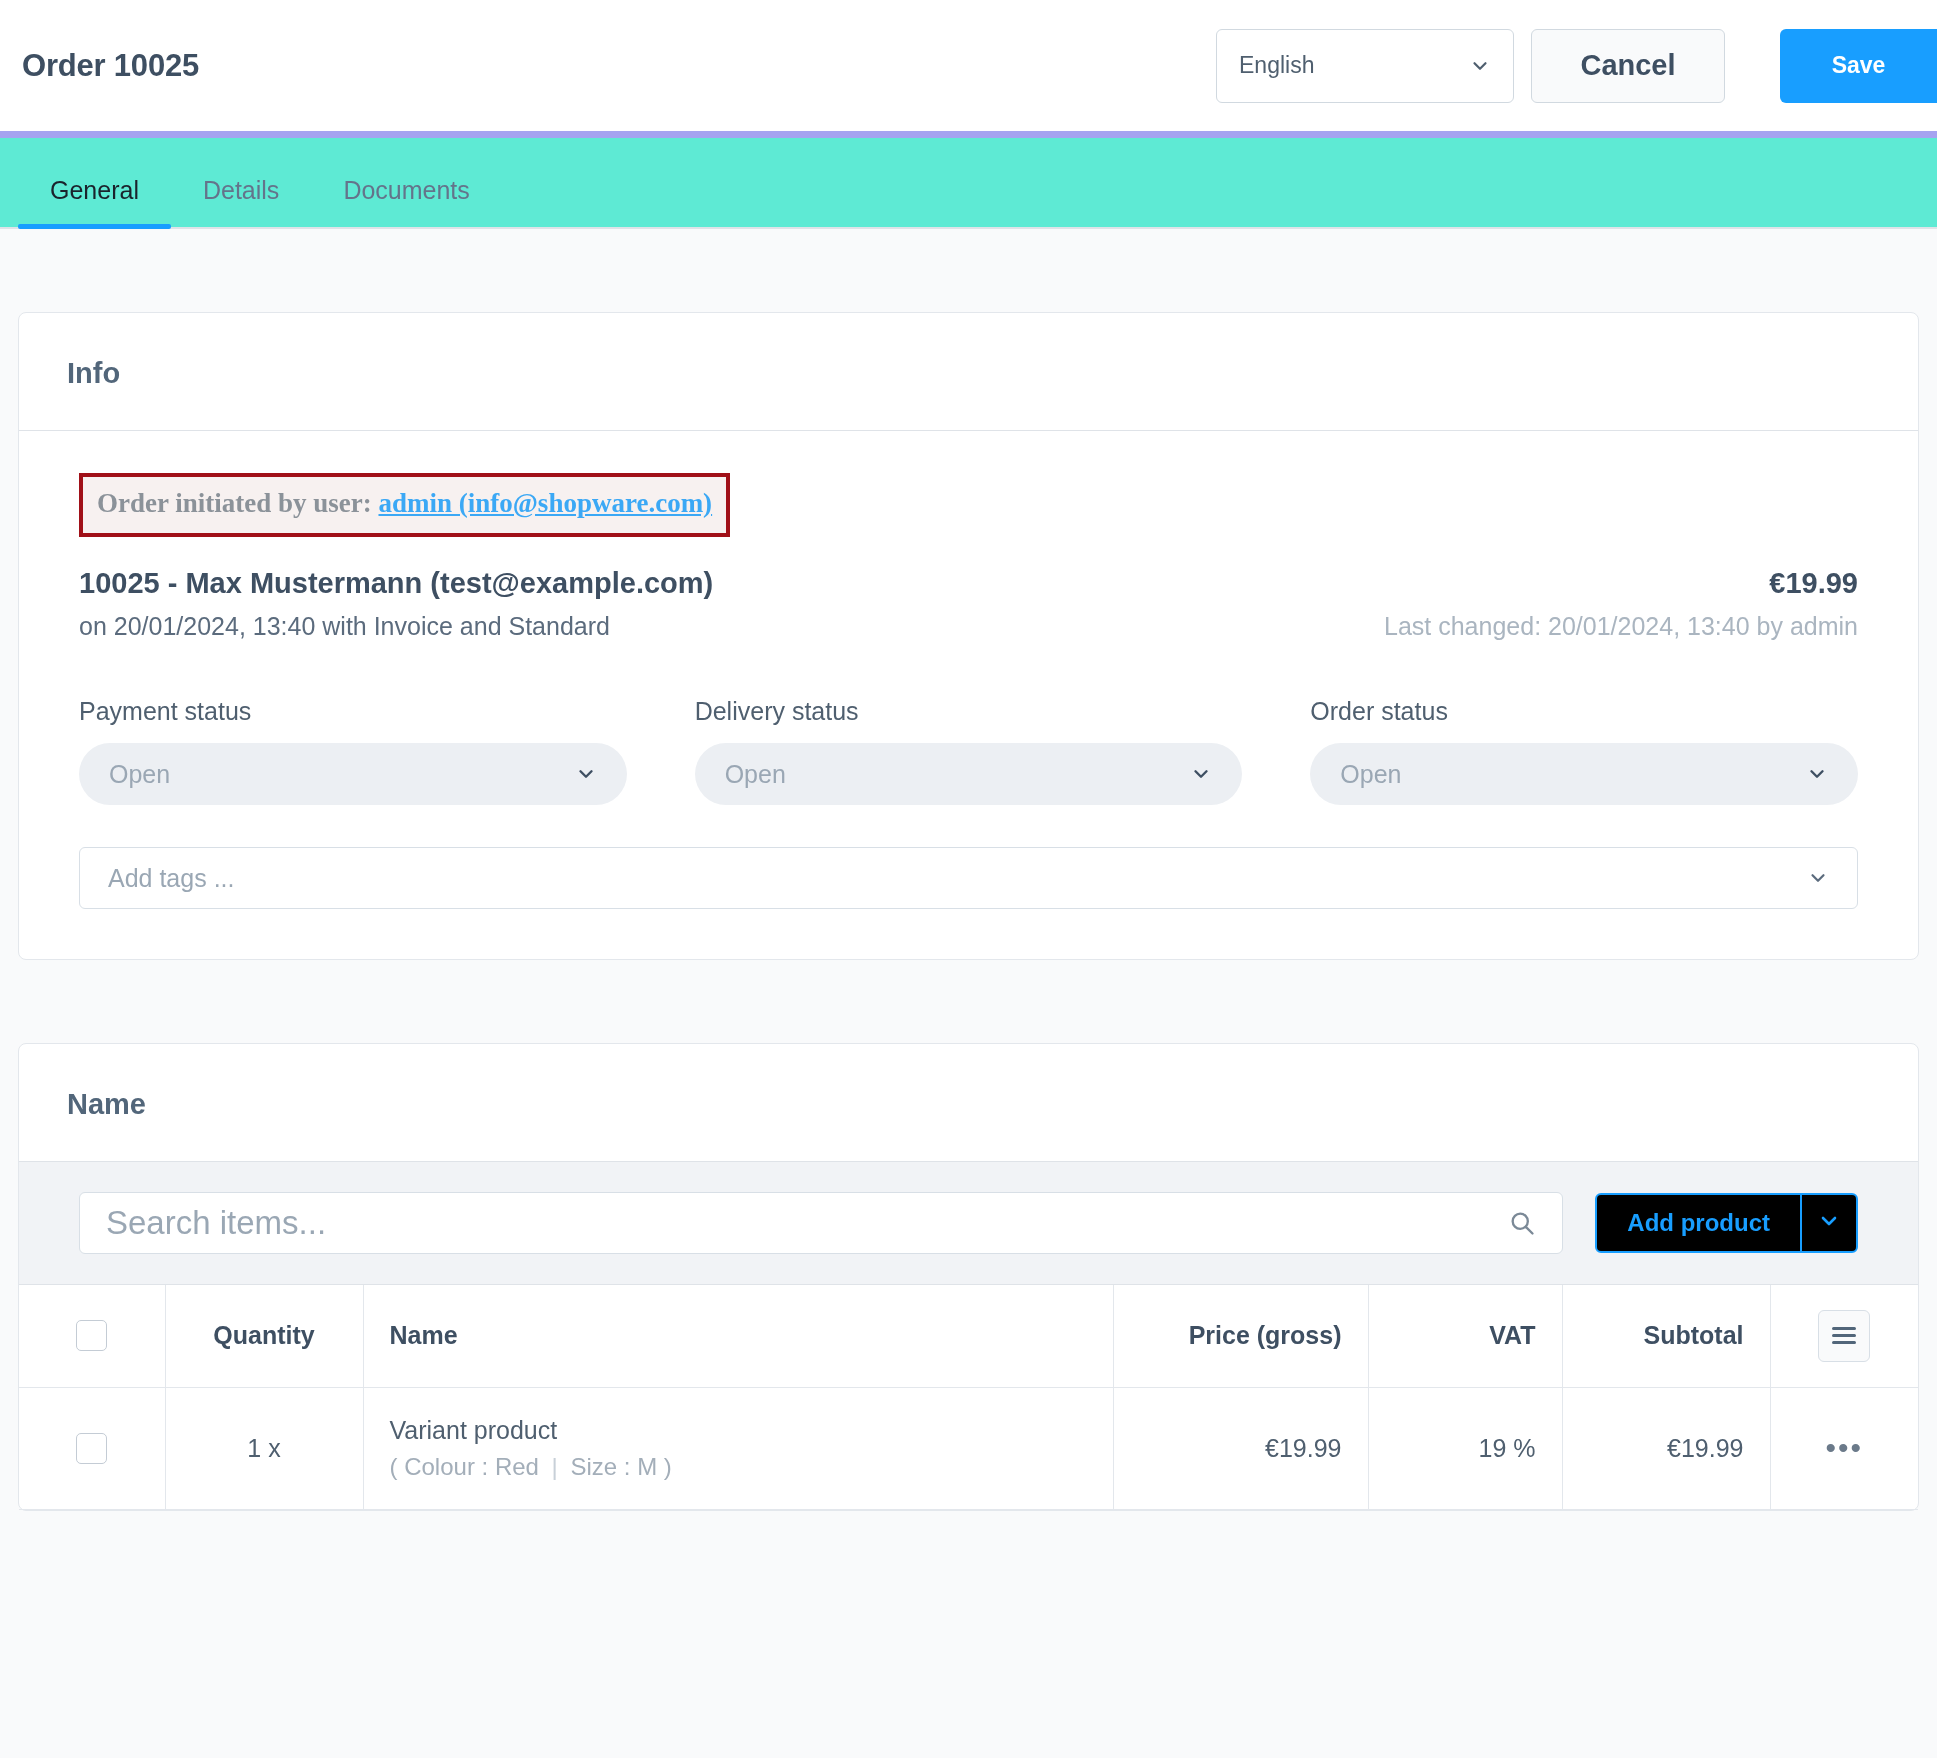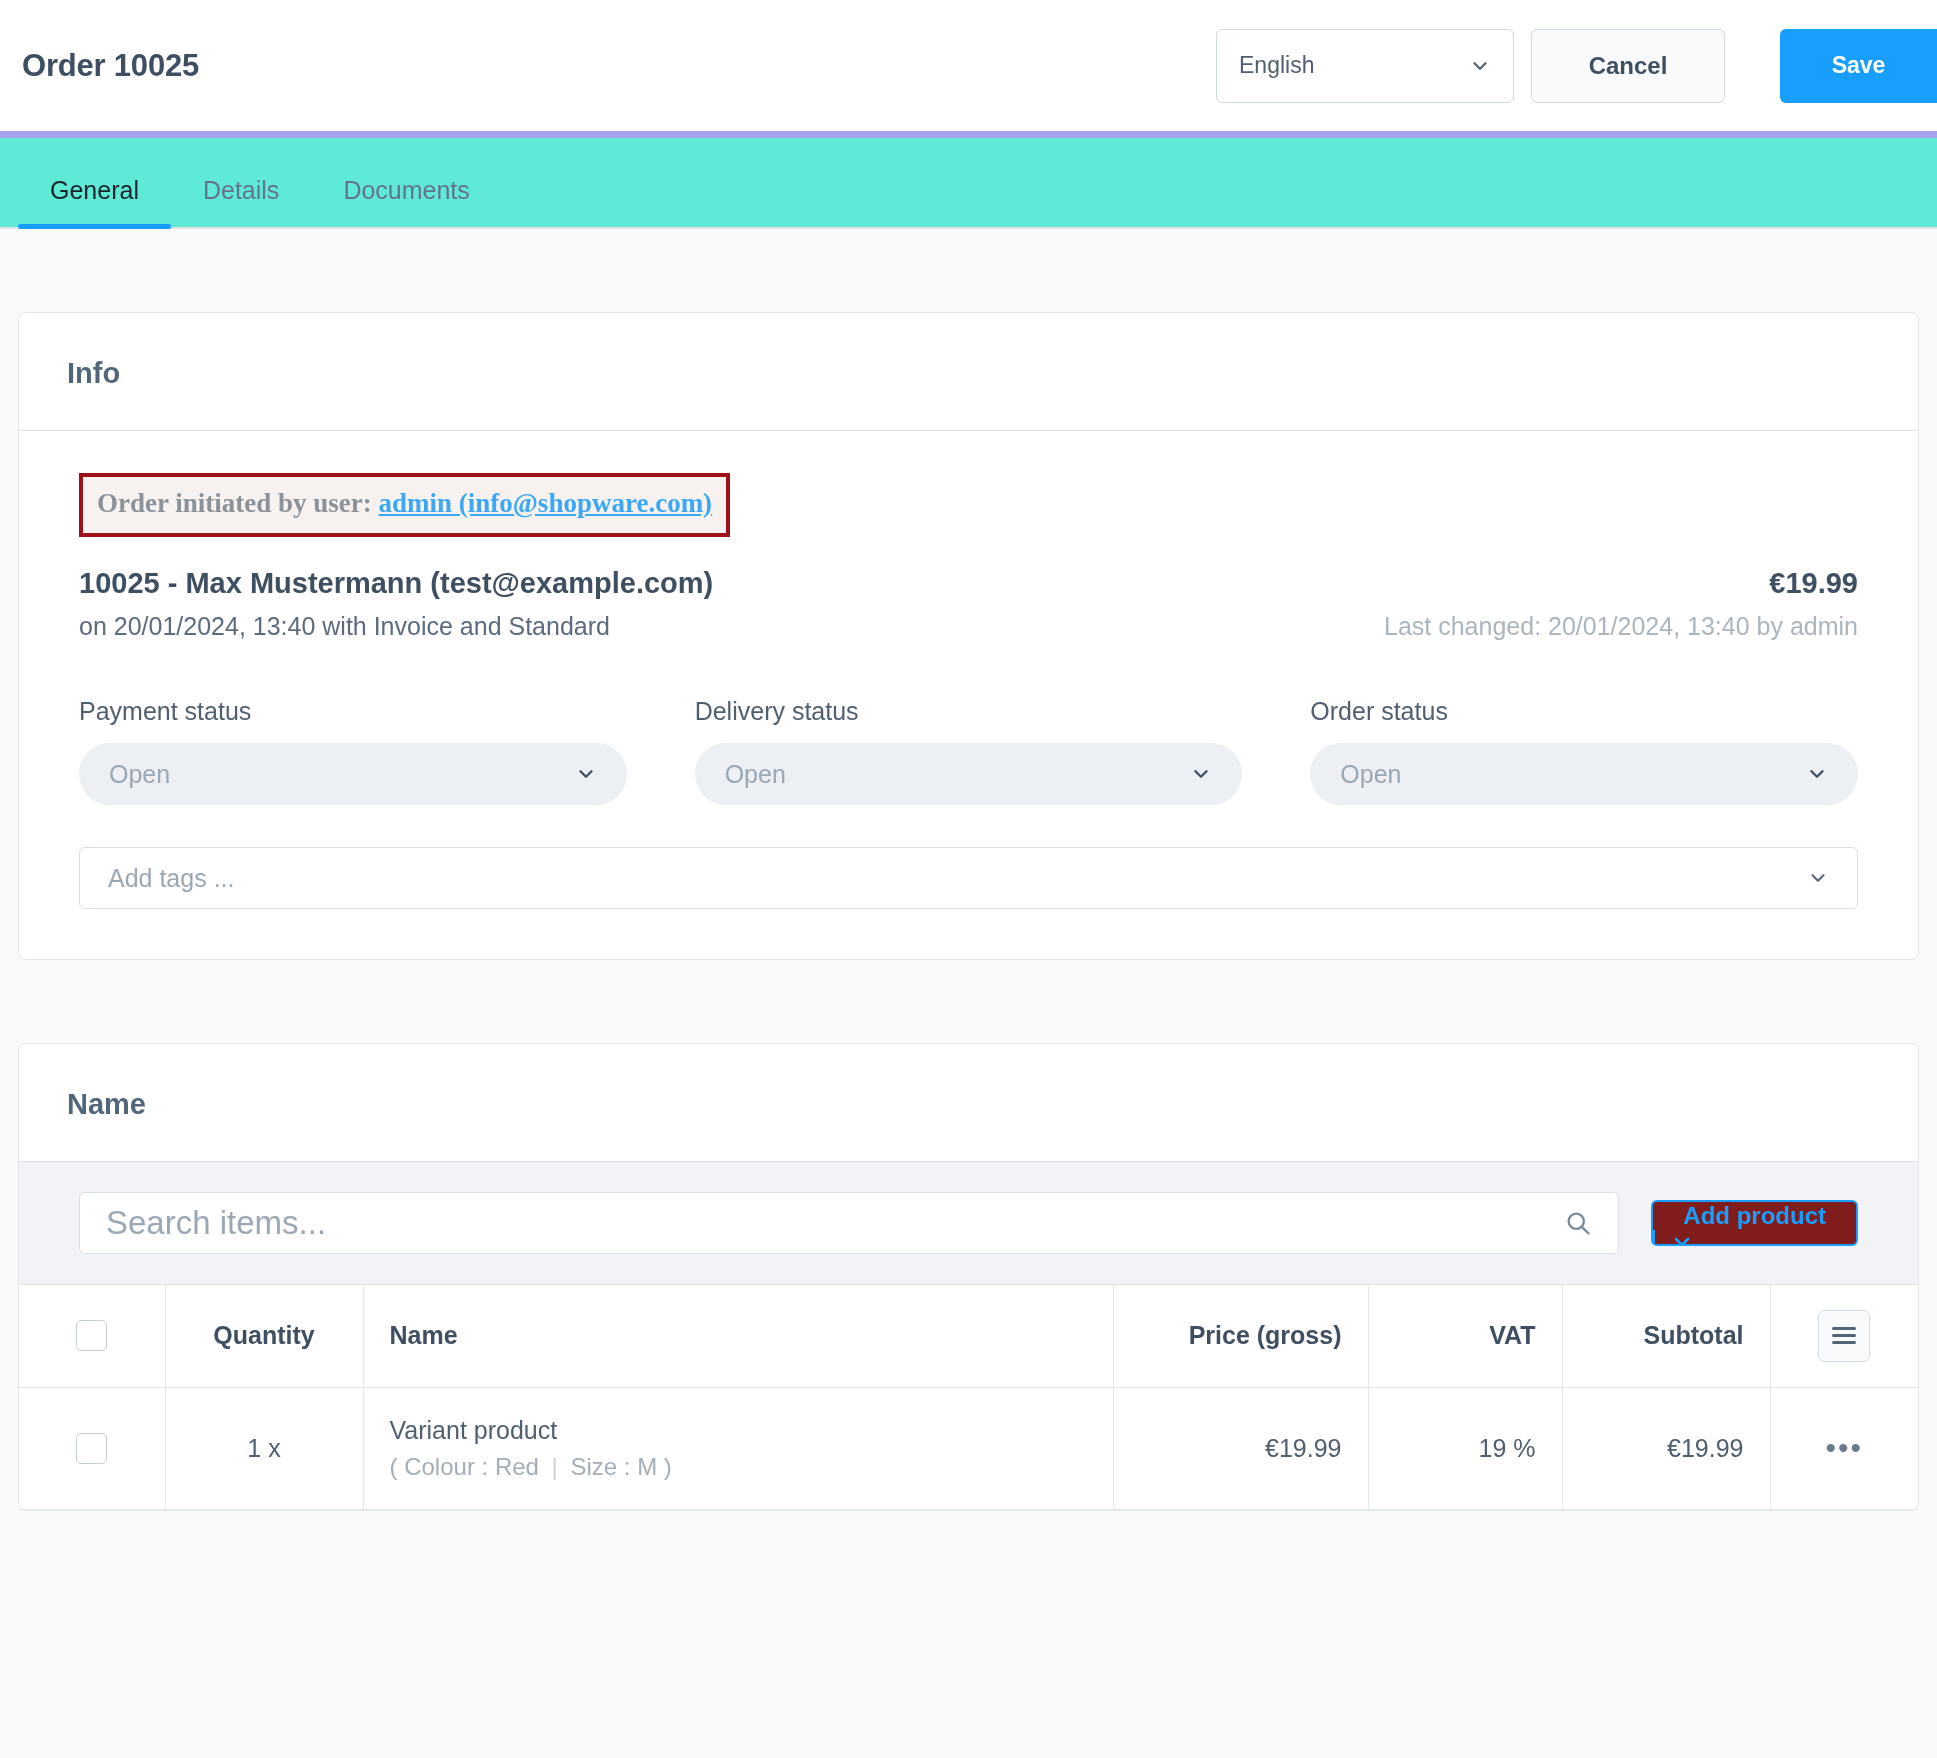--- a/index.html
+++ b/index.html
@@ -48,21 +48,21 @@
     color: #4f5f6f;
   }
   .lang-select .chev { margin-left: auto; }
   .btn-cancel {
     width: 194px;
     height: 74px;
     border: 1px solid #d1d9e0;
     border-radius: 6px;
     background: #f9fafb;
     color: #3e4f62;
-    font-size: 24px;
+    font-size: 29px;
     font-weight: bold;
     display: flex;
     align-items: center;
     justify-content: center;
     font-family: "Liberation Sans", sans-serif;
   }
   .btn-save {
     width: 157px;
     height: 74px;
     border: none;
@@ -241,26 +241,25 @@
     display: flex;
     align-items: center;
     padding: 0 26px;
     font-size: 33px;
     color: #9aa7b4;
   }
   .search-box .search-icon { margin-left: auto; }
   .split-btn {
     display: flex;
     align-items: stretch;
-    height: 46px;
+    height: 60px;
     border: 2px solid #189eff;
     border-radius: 6px;
-    background: #7f1d1d;
+    background: #000000;
     overflow: hidden;
-    flex-direction: column;
   }
   .split-btn .main {
     display: flex;
     align-items: center;
     padding: 0 30px;
     font-size: 24px;
     font-weight: bold;
     color: #189eff;
     font-family: "Liberation Sans", sans-serif;
     background: transparent;

